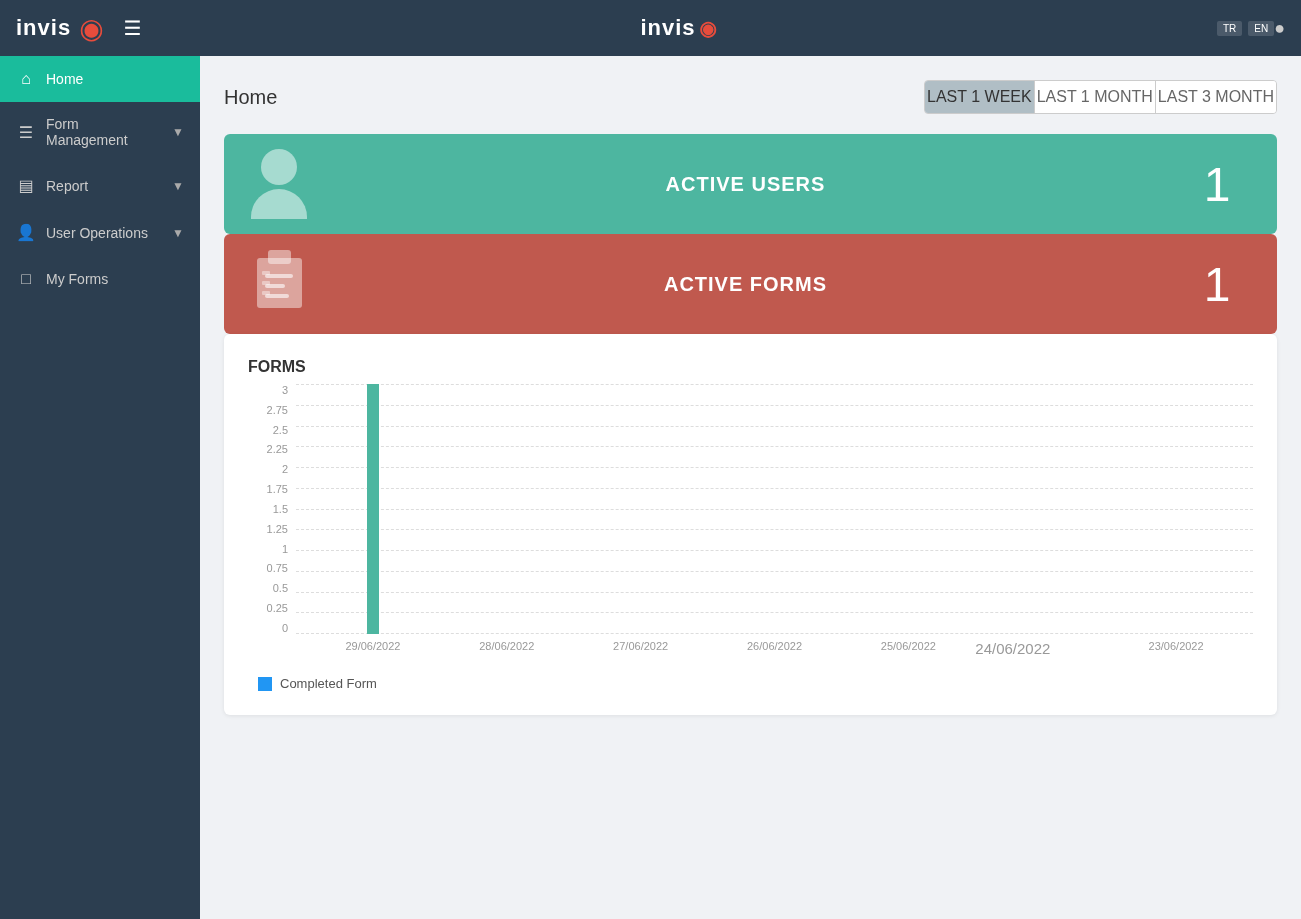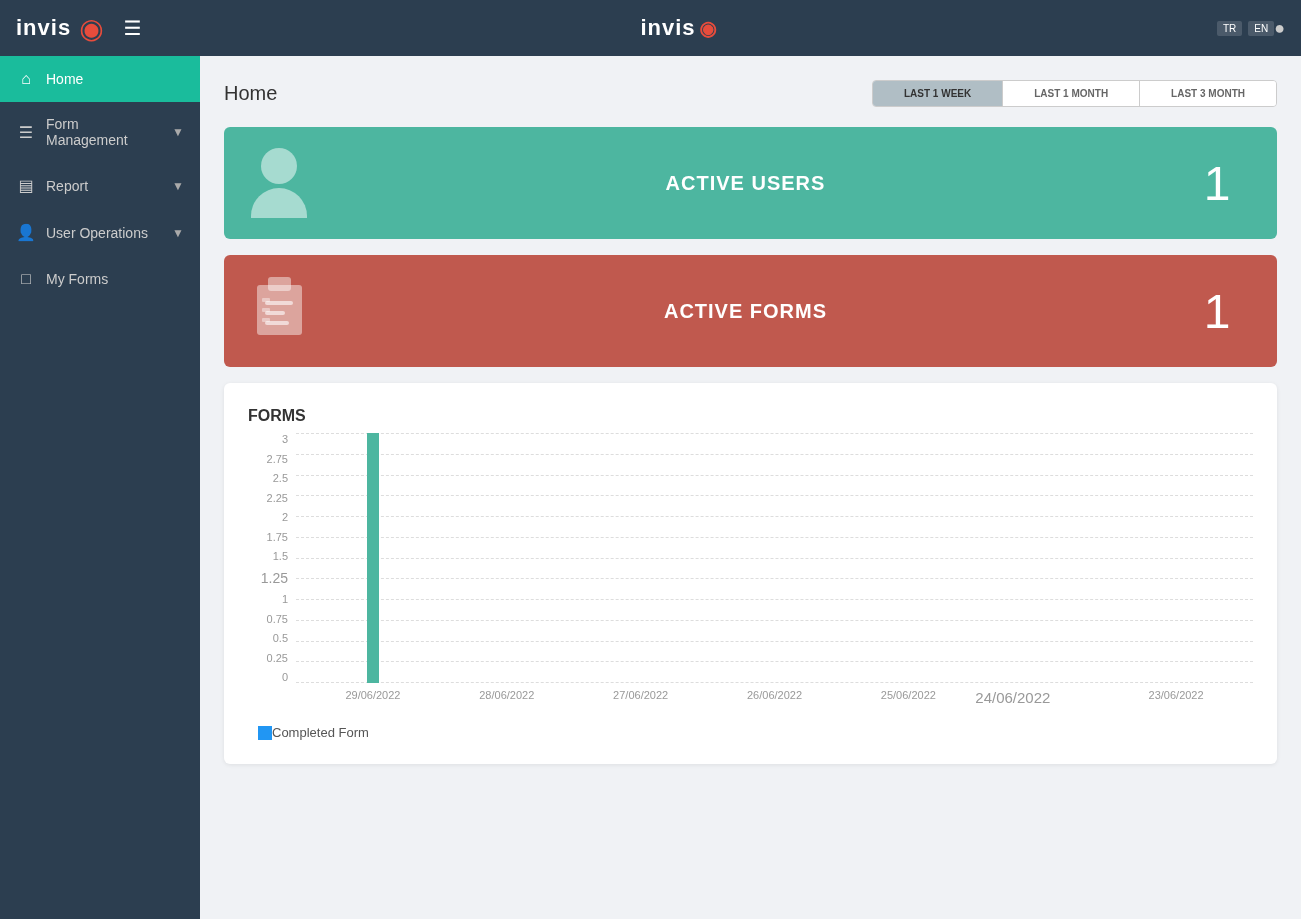--- a/index.html
+++ b/index.html
@@ -132,44 +132,43 @@
       font-weight: 500;
     }
     .time-filters {
       display: flex;
       gap: 0;
       border: 1px solid #ccc;
       border-radius: 4px;
       overflow: hidden;
     }
     .time-filter-btn {
-      padding: 7px 31px;
-      font-size: 10px;
-      font-weight: 700;
+      padding: 7px 2px;
+      font-size: 16px;
+      font-weight: 400;
       border: none;
       cursor: pointer;
       background: #fff;
       color: #666;
       border-right: 1px solid #ccc;
     }
     .time-filter-btn:last-child { border-right: none; }
     .time-filter-btn.active {
       background: #b0bec5;
       color: #333;
     }
 
     
     .stat-card {
       border-radius: 6px;
       padding: 0;
-      margin-bottom: 16px;
       display: flex;
       align-items: center;
       overflow: hidden;
-      height: 112px;
+      height: 100px;
     }
     .stat-card.teal { background: #4db6a0; }
     .stat-card.red { background: #c0594e; }
     .stat-card-icon {
       width: 110px;
       display: flex;
       align-items: center;
       justify-content: center;
       height: 100%;
     }
@@ -230,21 +229,21 @@
       margin-bottom: 8px;
     }
     .forms-subtitle {
       font-size: 13px;
       color: #777;
       margin-bottom: 20px;
     }
     .chart-legend {
       display: flex;
       align-items: center;
-      gap: 0;
+      gap: 8px;
       margin-top: 12px;
       padding-left: 10px;
     }
     .legend-dot {
       width: 14px; height: 14px;
       background: #2196F3;
     }
     .legend-label {
       font-size: 13px;
       color: #555;
@@ -347,21 +346,21 @@
       <div class="forms-title">FORMS</div>
 
       <div style="display:flex; height:280px;">
 
         <div style="width:48px; display:flex; flex-direction:column-reverse; justify-content:space-between; align-items:flex-end; padding-right:8px; padding-bottom:30px;">
           <span style="font-size:11px;color:#999;">0</span>
           <span style="font-size:11px;color:#999;">0.25</span>
           <span style="font-size:11px;color:#999;">0.5</span>
           <span style="font-size:11px;color:#999;margin-left:32px;">0.75</span>
           <span style="font-size:11px;color:#999;">1</span>
-          <span style="font-size:14px;color:#999;">1.25</span>
+          <span style="font-size:11px;color:#999;">1.25</span>
           <span style="font-size:11px;color:#999;">1.5</span>
           <span style="font-size:11px;color:#999;">1.75</span>
           <span style="font-size:11px;color:#999;">2</span>
           <span style="font-size:11px;color:#999;">2.25</span>
           <span style="font-size:11px;color:#999;">2.5</span>
           <span style="font-size:11px;color:#999;">2.75</span>
           <span style="font-size:11px;color:#999;">3</span>
         </div>
 
         <div style="flex:1; position:relative;">

